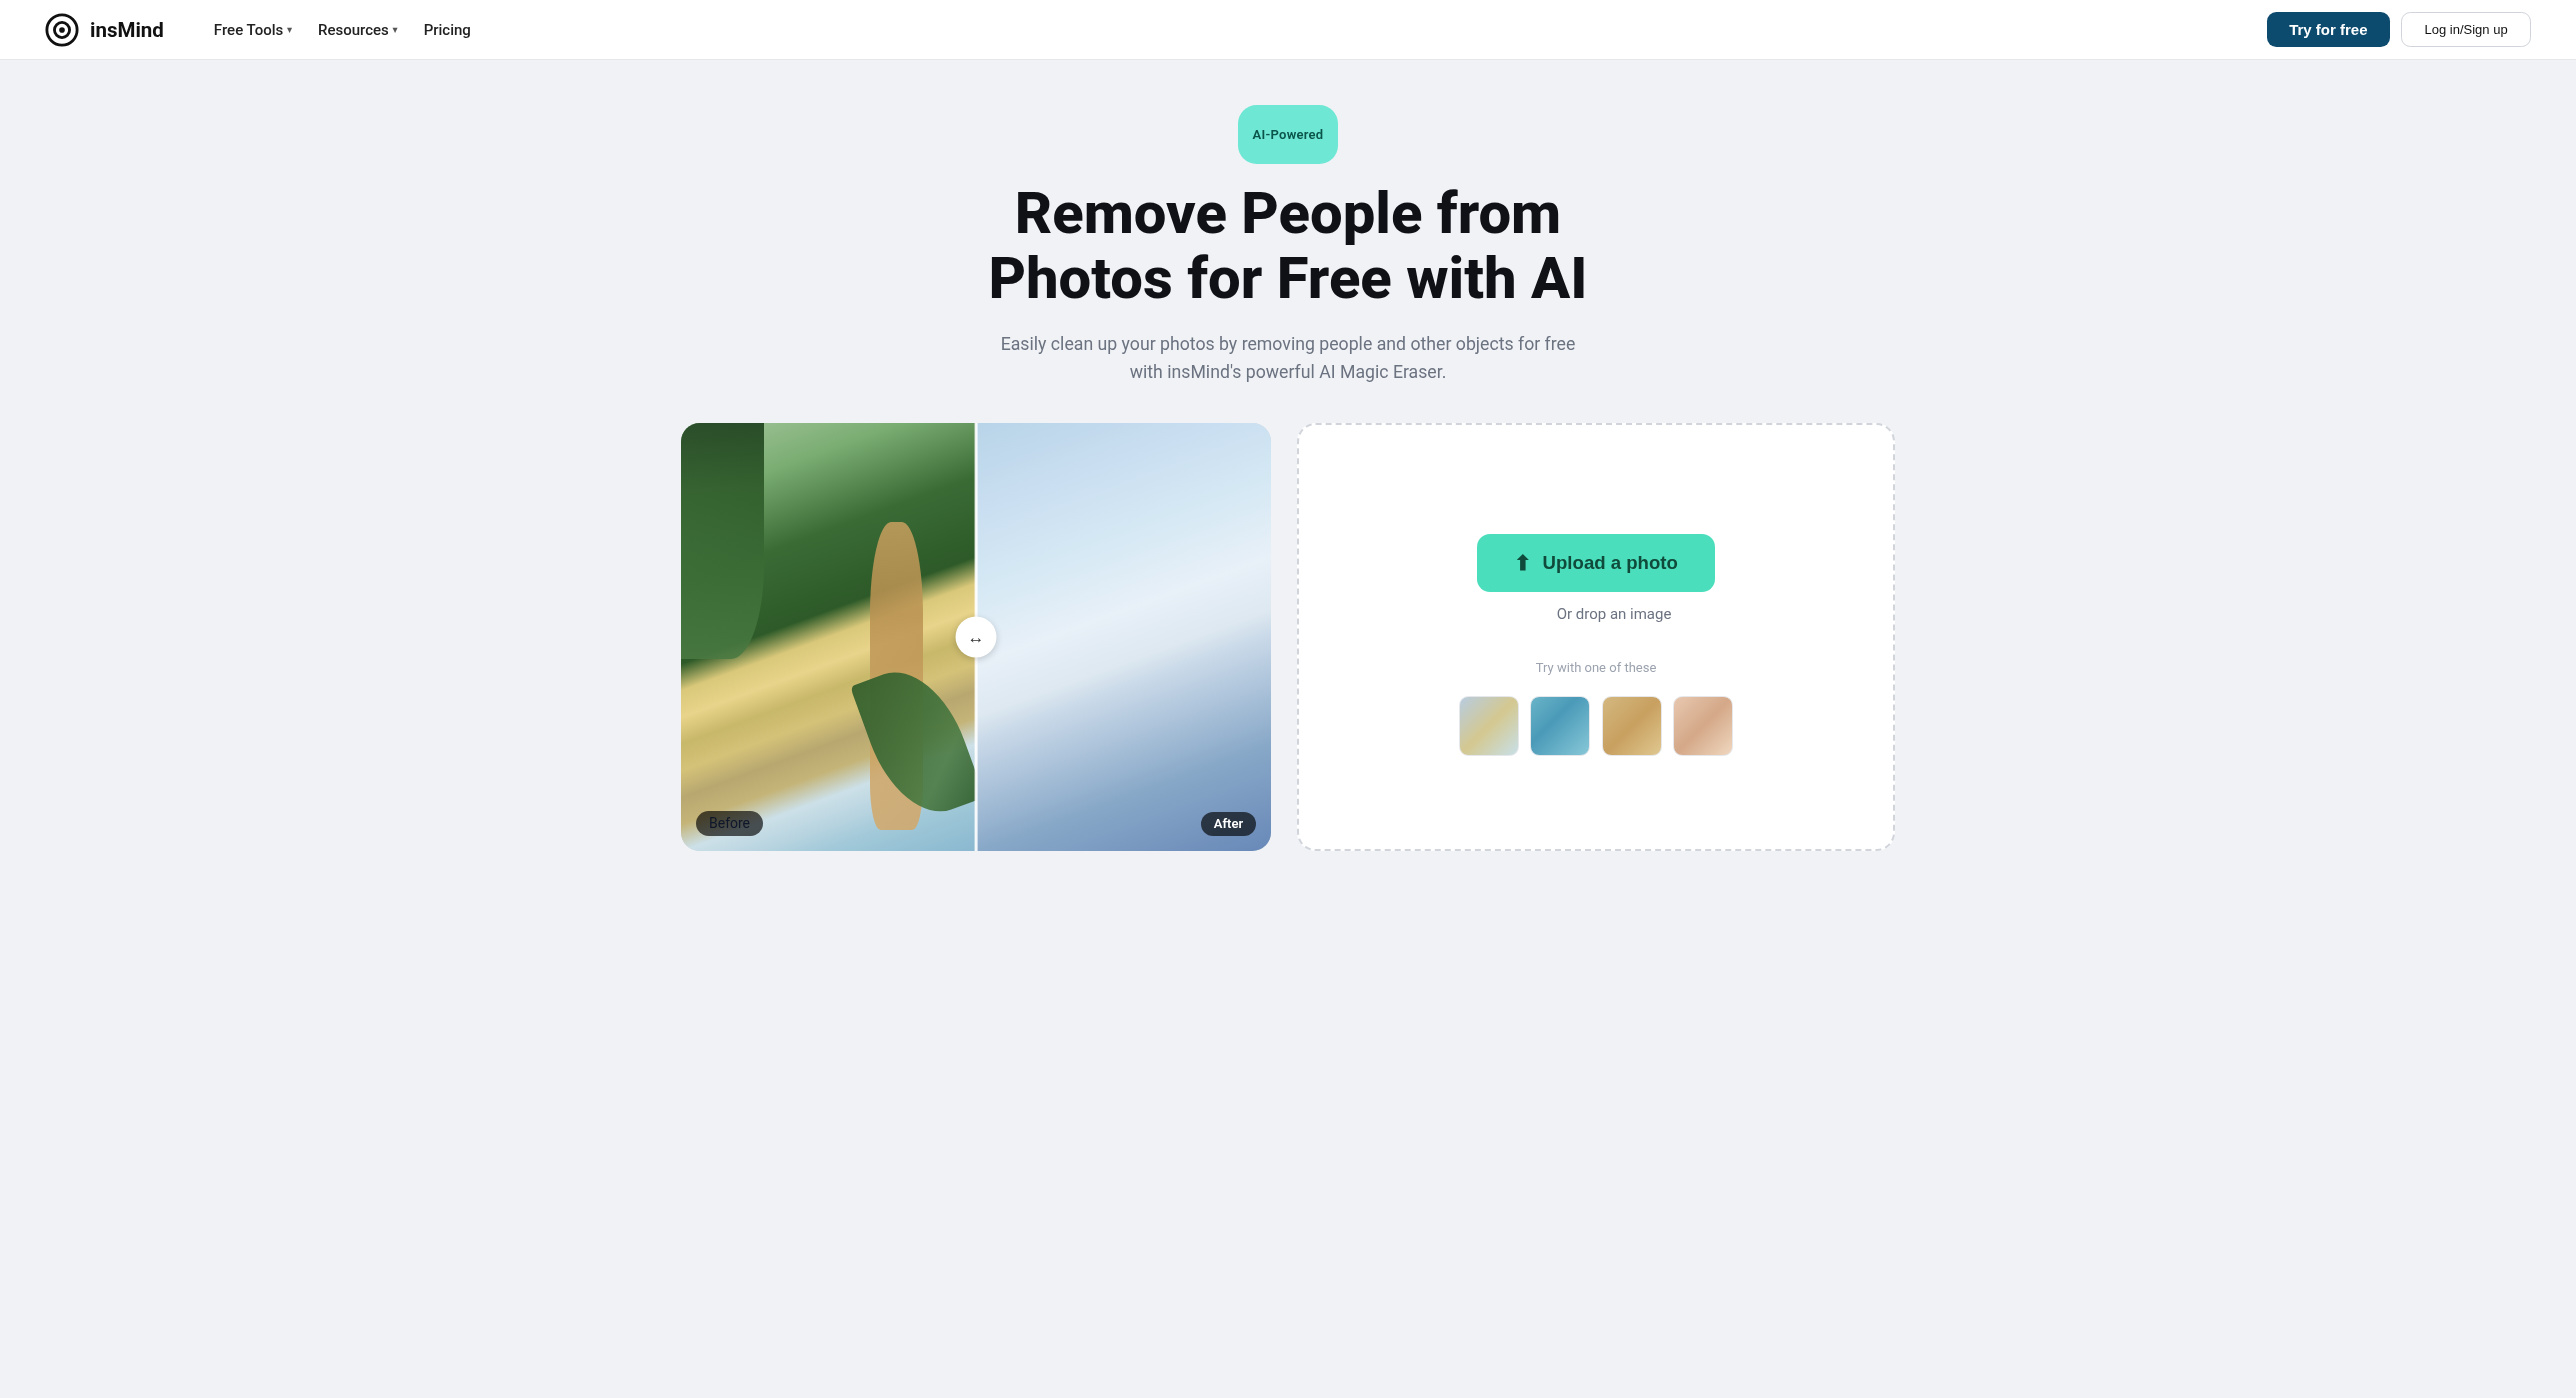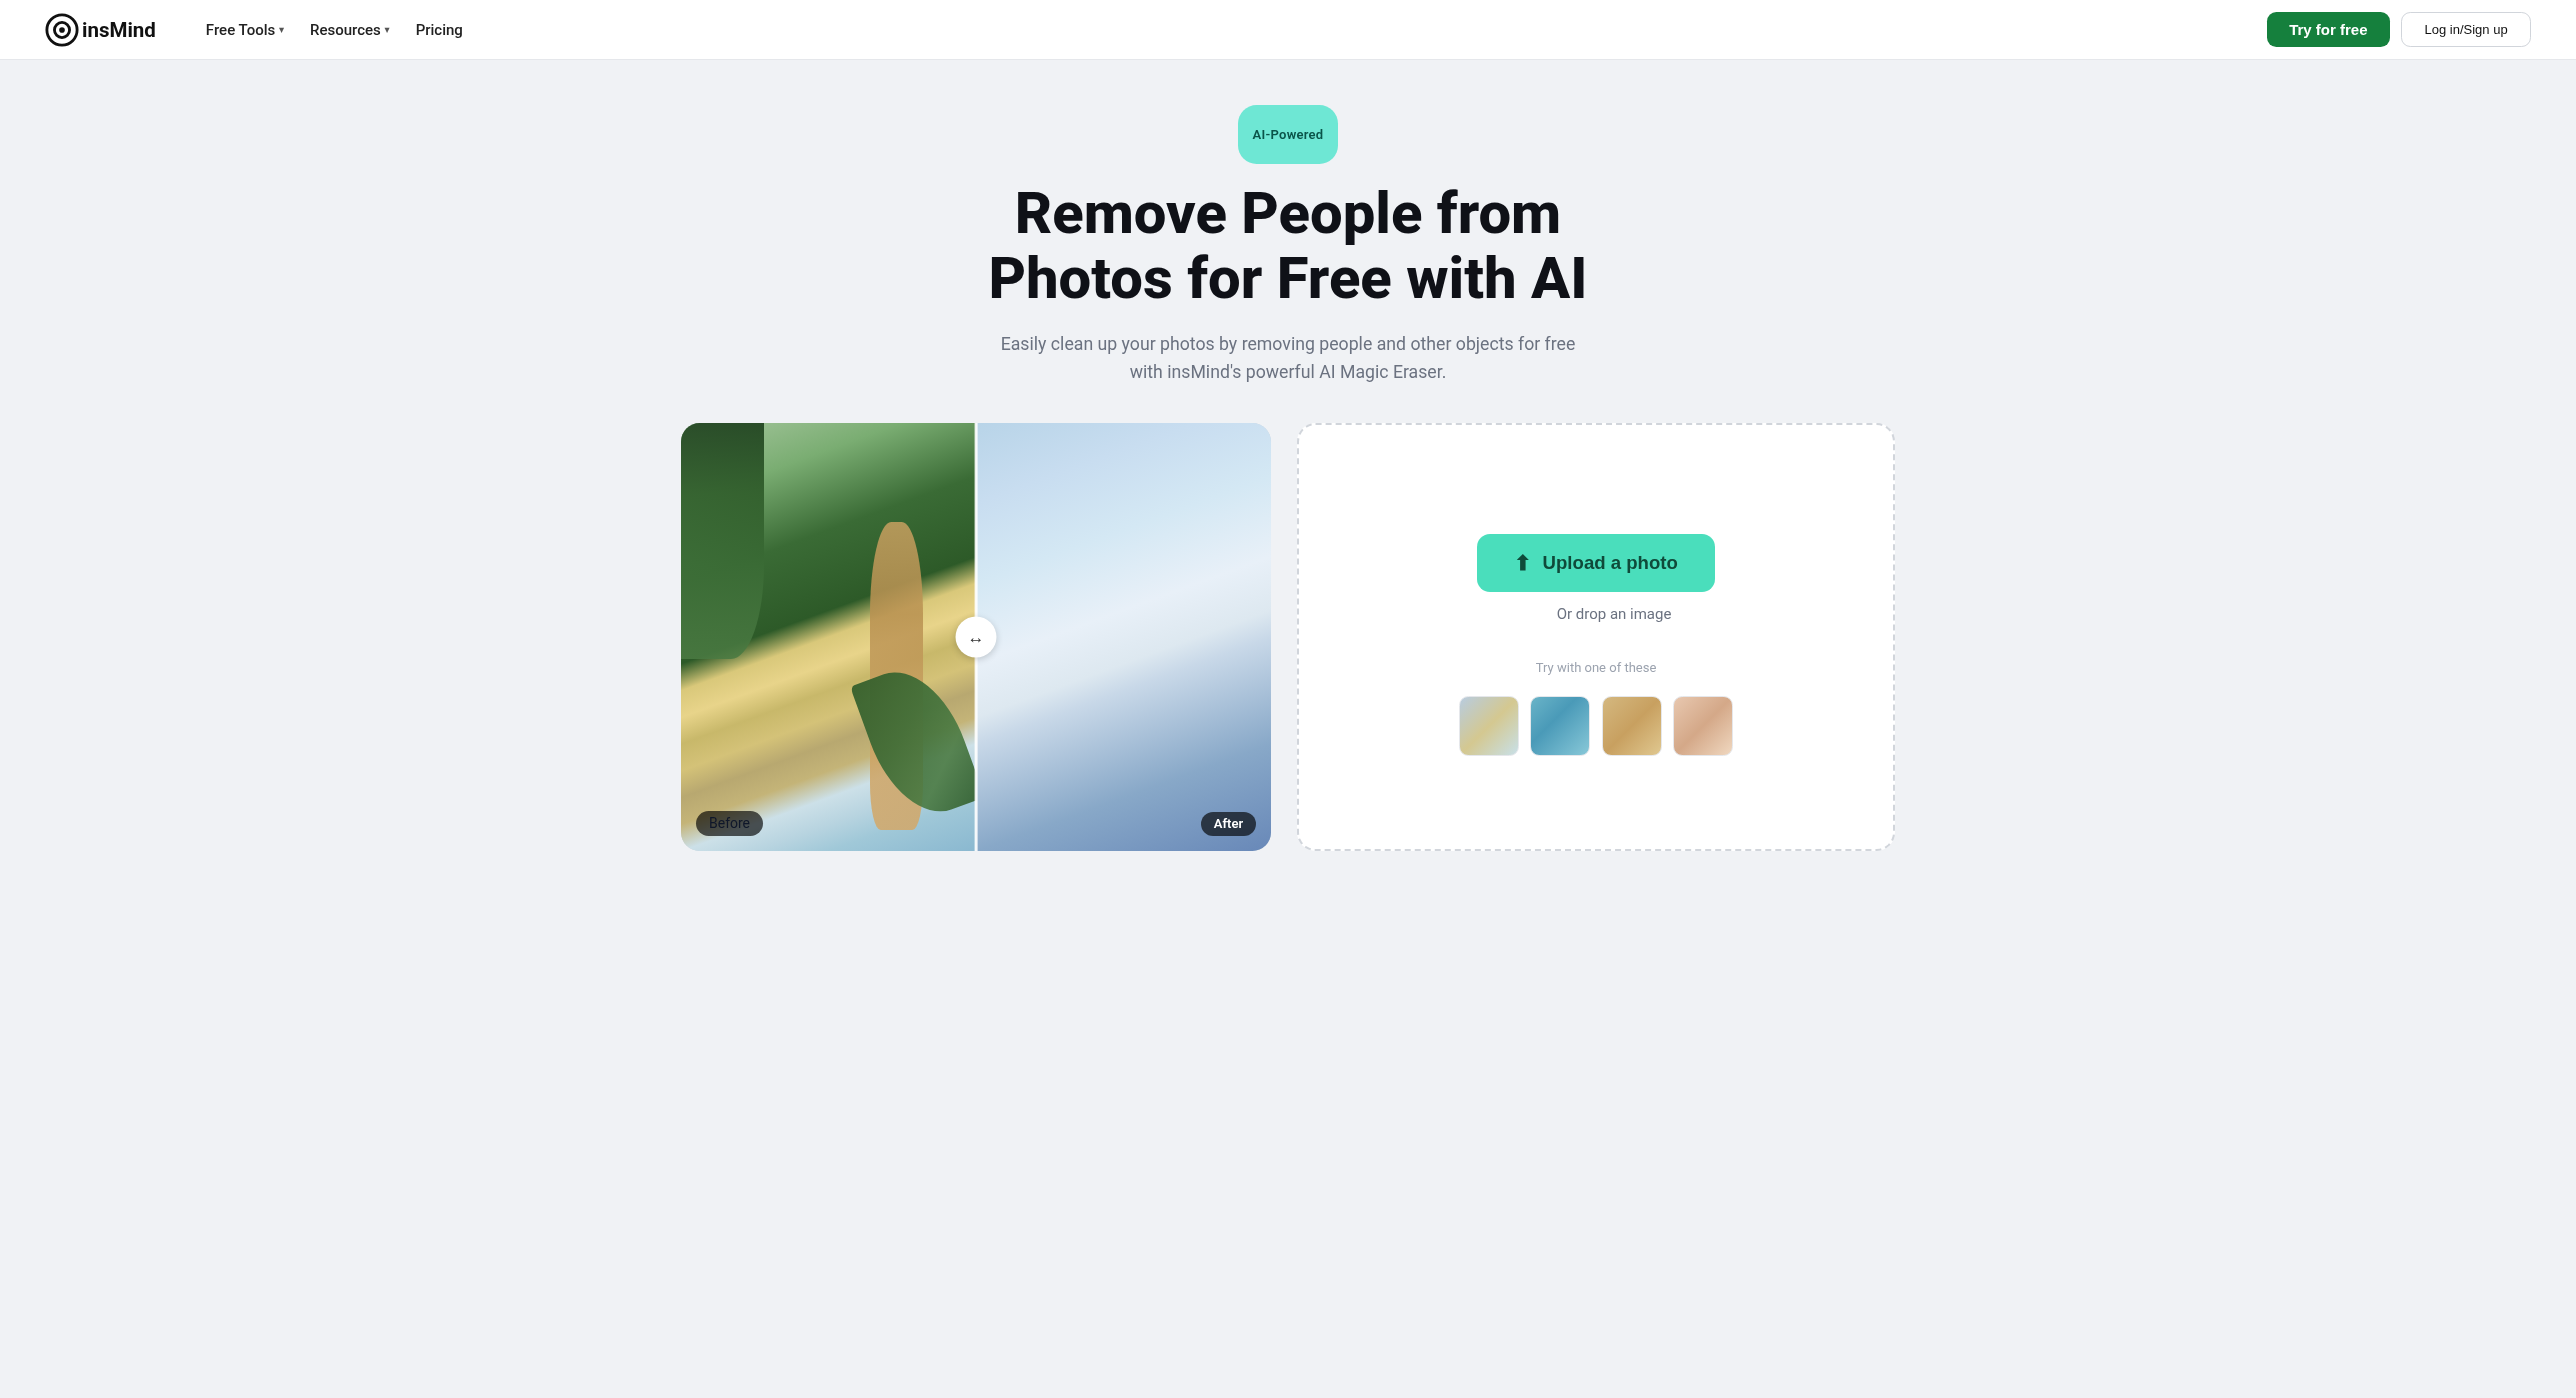--- a/index.html
+++ b/index.html
@@ -17,21 +17,21 @@
       align-items: center;
       padding: 0 45px;
       height: 60px;
       position: sticky;
       top: 0;
       z-index: 100;
     }
     .nav-logo {
       display: flex;
       align-items: center;
-      gap: 3px;
+      gap: 11px;
       text-decoration: none;
       color: #111;
       font-size: 20.5px;
       font-weight: 700;
       margin-right: 37px;
     }
     .nav-logo-icon {
       width: 34px;
       height: 34px;
     }
@@ -54,21 +54,21 @@
       text-decoration: none;
       transition: background 0.15s;
     }
     .chevron-icon { font-size: 10.2px; color: #555; }
     .nav-actions {
       display: flex;
       align-items: center;
       gap: 11.2px;
     }
     .btn-try {
-      background: #15803d;
+      background: #0c4a6e;
       color: #fff;
       border: none;
       border-radius: 9.3px;
       padding: 9.3px 22.4px;
       font-size: 15px;
       font-weight: 600;
       cursor: pointer;
     }
     .btn-login {
       background: #fff;

